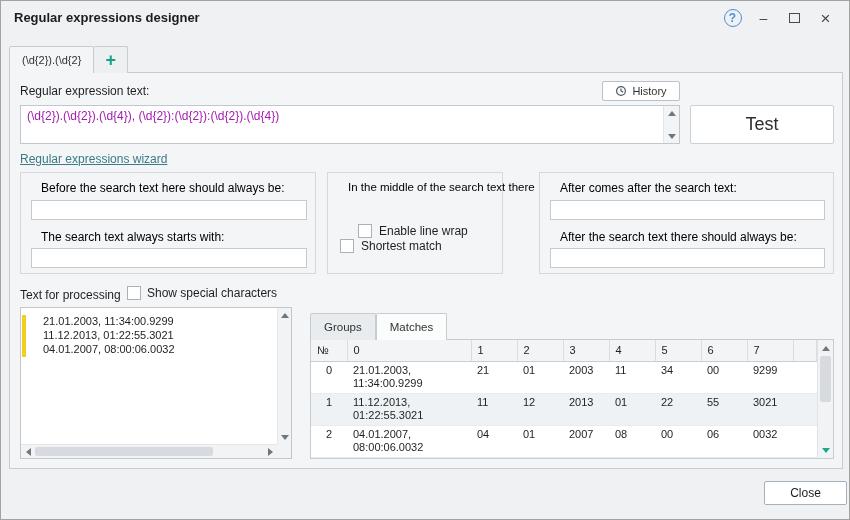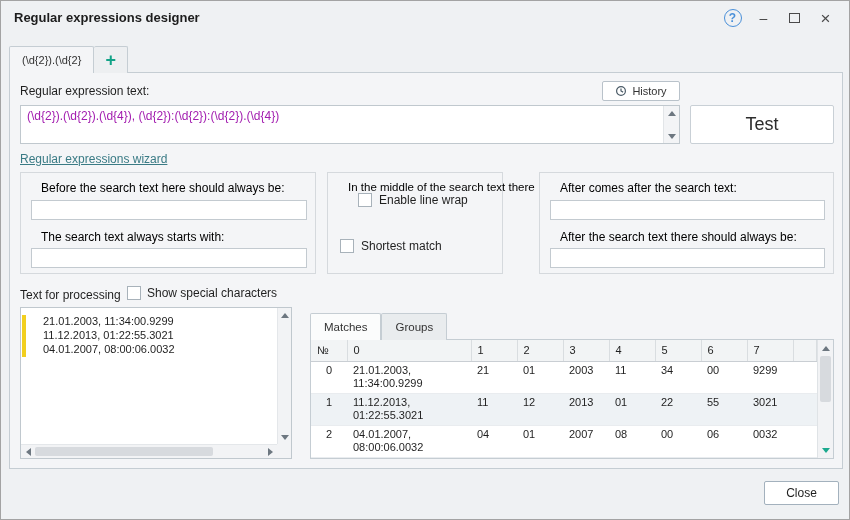--- a/index.html
+++ b/index.html
@@ -89,21 +89,21 @@
   .grid td { height:32px; vertical-align:top; padding:2px 6px; border-bottom:1px solid #e9ecef; }
   .grid tr.odd td { background:#eef2f5; }
   .col-num { width:36px; } .col-full { width:124px; } .col-g { width:46px; }
   .cell-num { text-align:center; }
   .cell-wrap { line-height:13px; }
   .grid-vsb { position:absolute; top:0; right:0; bottom:0; width:16px; background:#f2f3f5; border-left:1px solid #dfe3e6; }
   .grid-vsb .vsb-arrow { left:1px; }
   .grid-thumb { position:absolute; left:2px; top:16px; width:11px; height:46px; background:#d7dade; border-radius:2px; }
 
   
-  .btn-close { position:absolute; left:763px; top:480px; width:75px; height:24px; background:#fff; border:1px solid #a3b1bd;
+  .btn-close { position:absolute; left:763px; top:480px; width:83px; height:24px; background:#fff; border:1px solid #a3b1bd;
                border-radius:2px; font-family:"Liberation Sans", sans-serif; font-size:12px; color:#1f1f1f; cursor:default; }
 </style>
 </head>
 <body>
 
 <div class="window">
 
   <div class="titlebar">
     <span class="title">Regular expressions designer</span>
     <div class="win-controls">
@@ -157,21 +157,21 @@
 
     <div class="gbox p1">
       <span class="glabel" style="top:8px;">Before the search text here should always be:</span>
       <input type="text" class="txt" style="top: 27px; width: 276px;">
       <span class="glabel" style="top:57px;">The search text always starts with:</span>
       <input type="text" class="txt" style="top: 75px; width: 276px;">
     </div>
 
     <div class="gbox p2">
       <span class="glabel" style="top:8px; font-size:11.5px;">In the middle of the search text there</span>
-      <div class="cbrow" style="top:20px;padding-left:18px;">
+      <div class="cbrow" style="top:51px;padding-left:18px;">
         <span class="cb"></span>
         <span>Enable line wrap</span>
       </div>
       <div class="cbrow" style="top:66px;">
         <span class="cb"></span>
         <span>Shortest match</span>
       </div>
     </div>
 
     <div class="gbox p3">
@@ -207,22 +207,22 @@
         <span class="hsb-thumb"></span>
         <span class="hsb-arrow" style="right:1px;">
             <span class="tri-right"></span>
           </span>
       </div>
       <div class="src-corner"></div>
     </div>
 
 
     <div class="res-tabs">
+      <div class="res-tab">Groups</div>
       <div class="res-tab active">Matches</div>
-      <div class="res-tab">Groups</div>
     </div>
 
     <div class="grid">
       <div class="grid-scroll">
         <table>
           <colgroup>
             <col class="col-num">
               <col class="col-full">
             <col class="col-g">
               <col class="col-g">

